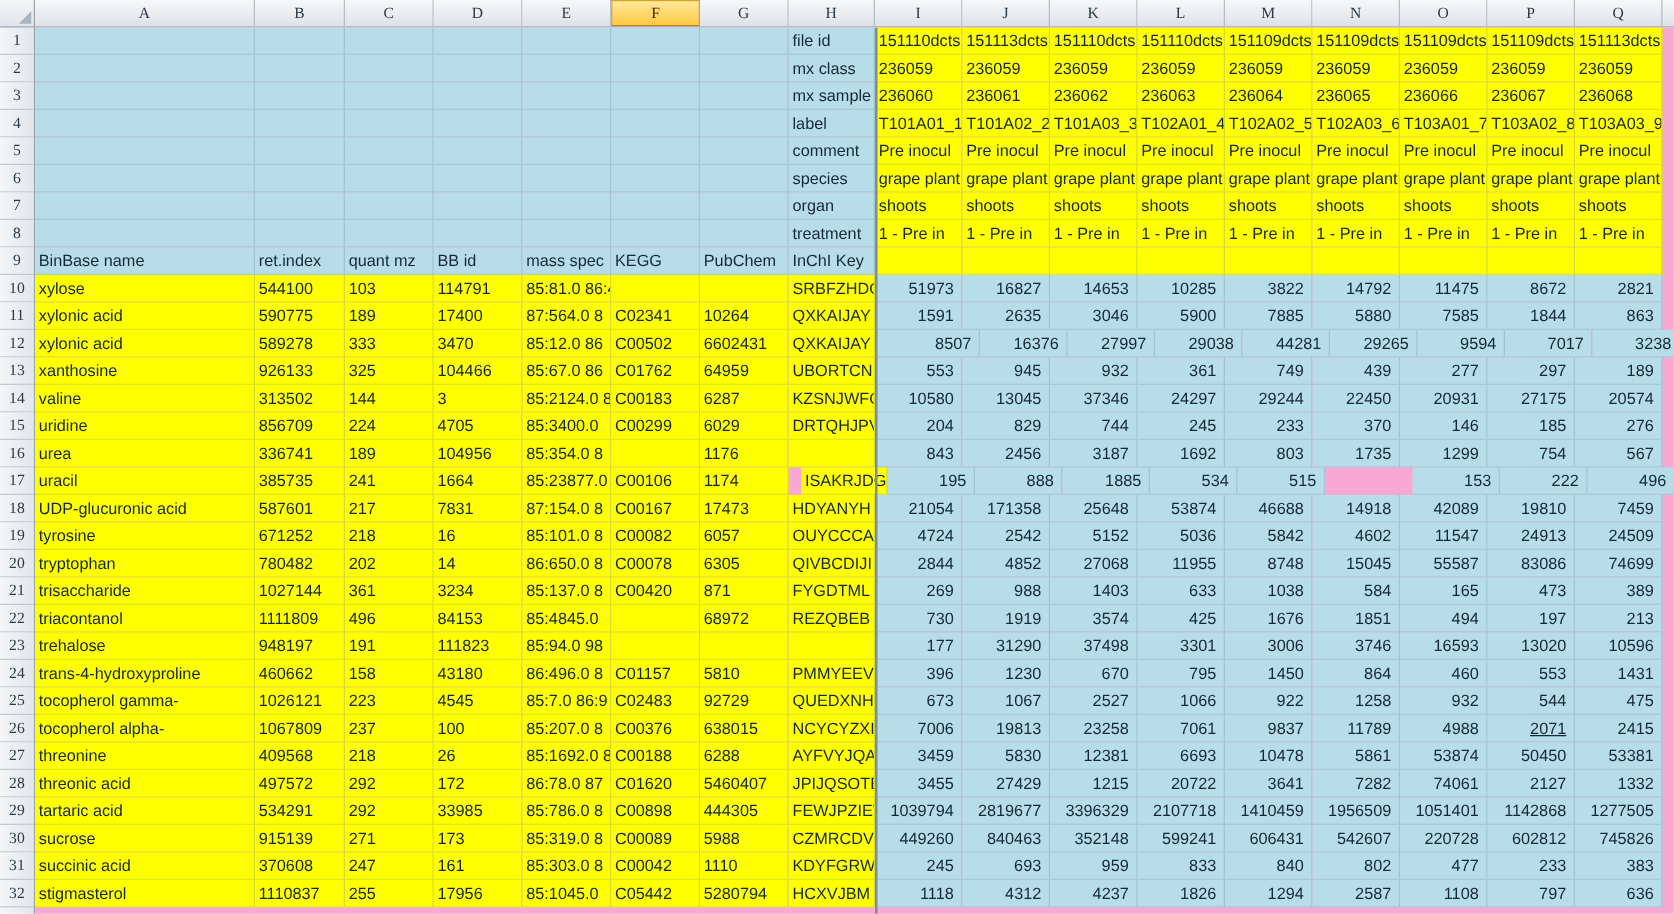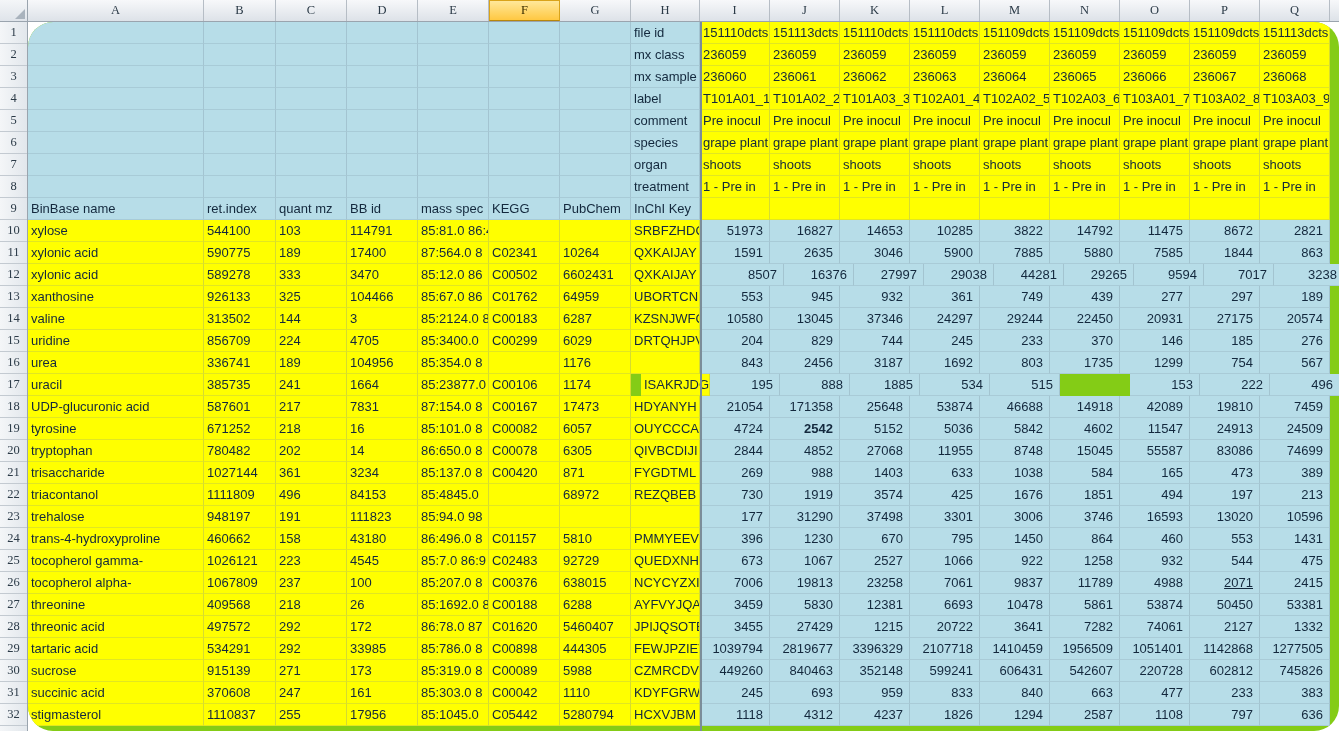--- a/index.html
+++ b/index.html
@@ -60,21 +60,21 @@
   }
   .rowhead{
     height:22px;box-sizing:border-box;
     border-bottom:1px solid #c3cad1;
     display:flex;align-items:center;justify-content:center;
     font-size:12.5px;color:#2b3a47;
     font-family:"Liberation Serif", serif;
     background:linear-gradient(to right,#f4f6f8,#e2e7ec);
   }
   
-  .gridbody{overflow:hidden;position:relative;background:#84cc16;border-radius:25px;}
+  .gridbody{overflow:hidden;position:relative;background:#f9a8d4;}
   .row{display:flex;height:22px;box-sizing:border-box;}
   .cell{
     flex:0 0 auto;box-sizing:border-box;
     height:22px;line-height:21px;
     font-size:13px;color:#13283d;
     padding:0 3px;
     overflow:hidden;white-space:nowrap;
     border-right:1px solid rgba(120,140,155,0.30);
     border-bottom:1px solid rgba(120,140,155,0.22);
   }
@@ -496,21 +496,21 @@
       <div class="row">
         <div class="cell yellow" style="width: 176px;">tyrosine</div>
         <div class="cell yellow" style="width: 72px;">671252</div>
         <div class="cell yellow" style="width: 71px;">218</div>
         <div class="cell yellow" style="width: 71px;">16</div>
         <div class="cell yellow" style="width: 71px;">85:101.0 8</div>
         <div class="cell yellow" style="width: 71px;">C00082</div>
         <div class="cell yellow" style="width: 71px;">6057</div>
         <div class="cell yellow" style="width: 69px;">OUYCCCA</div>
         <div class="cell blue num" style="width: 70px;">4724</div>
-        <div class="cell blue num" style="width: 70px; font-weight: bold;">2542</div>
+        <div class="cell blue num" style="width: 70px;">2542</div>
         <div class="cell blue num" style="width: 70px;">5152</div>
         <div class="cell blue num" style="width: 70px;">5036</div>
         <div class="cell blue num" style="width: 70px;">5842</div>
         <div class="cell blue num" style="width: 70px;">4602</div>
         <div class="cell blue num" style="width: 70px;">11547</div>
         <div class="cell blue num" style="width: 70px;">24913</div>
         <div class="cell blue num" style="width: 70px;">24509</div>
       </div>
       <div class="row">
         <div class="cell yellow" style="width: 176px;">tryptophan</div>
@@ -728,21 +728,21 @@
         <div class="cell yellow" style="width: 71px;">161</div>
         <div class="cell yellow" style="width: 71px;">85:303.0 8</div>
         <div class="cell yellow" style="width: 71px;">C00042</div>
         <div class="cell yellow" style="width: 71px;">1110</div>
         <div class="cell yellow" style="width: 69px;">KDYFGRW</div>
         <div class="cell blue num" style="width: 70px;">245</div>
         <div class="cell blue num" style="width: 70px;">693</div>
         <div class="cell blue num" style="width: 70px;">959</div>
         <div class="cell blue num" style="width: 70px;">833</div>
         <div class="cell blue num" style="width: 70px;">840</div>
-        <div class="cell blue num" style="width: 70px;">663</div>
+        <div class="cell blue num" style="width: 70px;">802</div>
         <div class="cell blue num" style="width: 70px;">477</div>
         <div class="cell blue num" style="width: 70px;">233</div>
         <div class="cell blue num" style="width: 70px;">383</div>
       </div>
       <div class="row">
         <div class="cell yellow" style="width: 176px;">stigmasterol</div>
         <div class="cell yellow" style="width: 72px;">1110837</div>
         <div class="cell yellow" style="width: 71px;">255</div>
         <div class="cell yellow" style="width: 71px;">17956</div>
         <div class="cell yellow" style="width: 71px;">85:1045.0</div>

